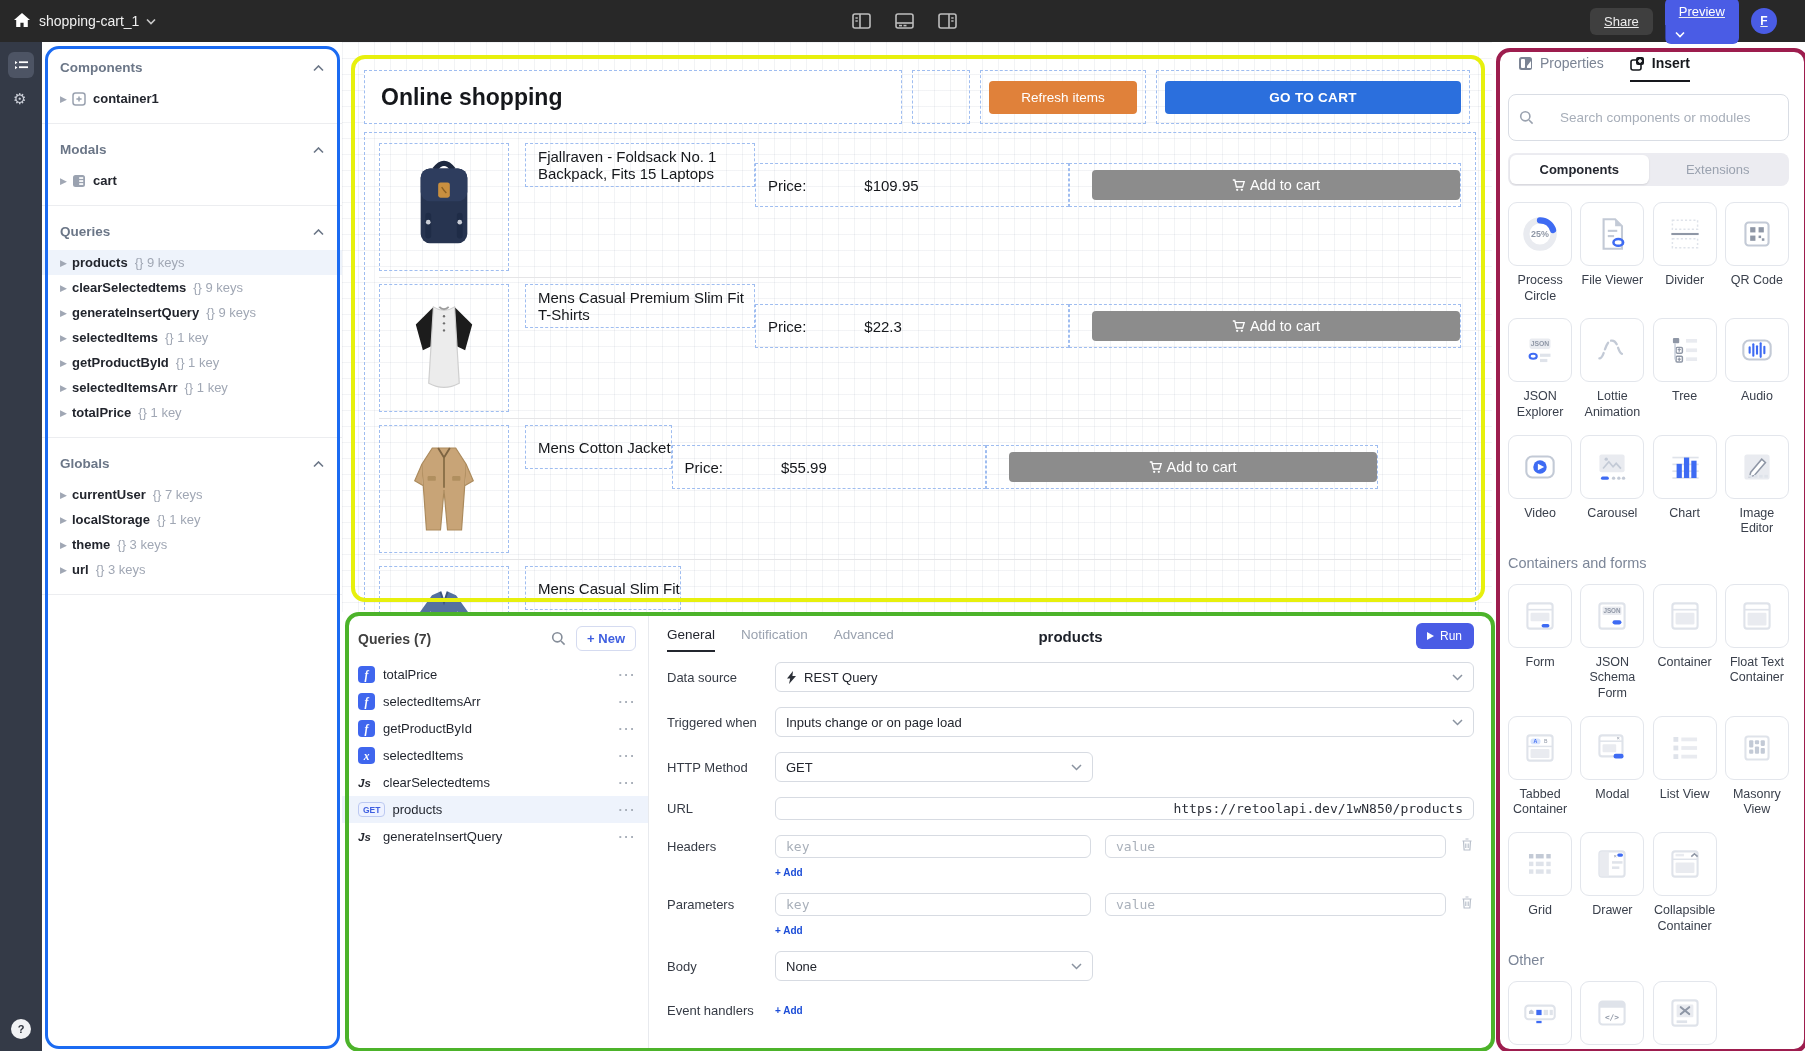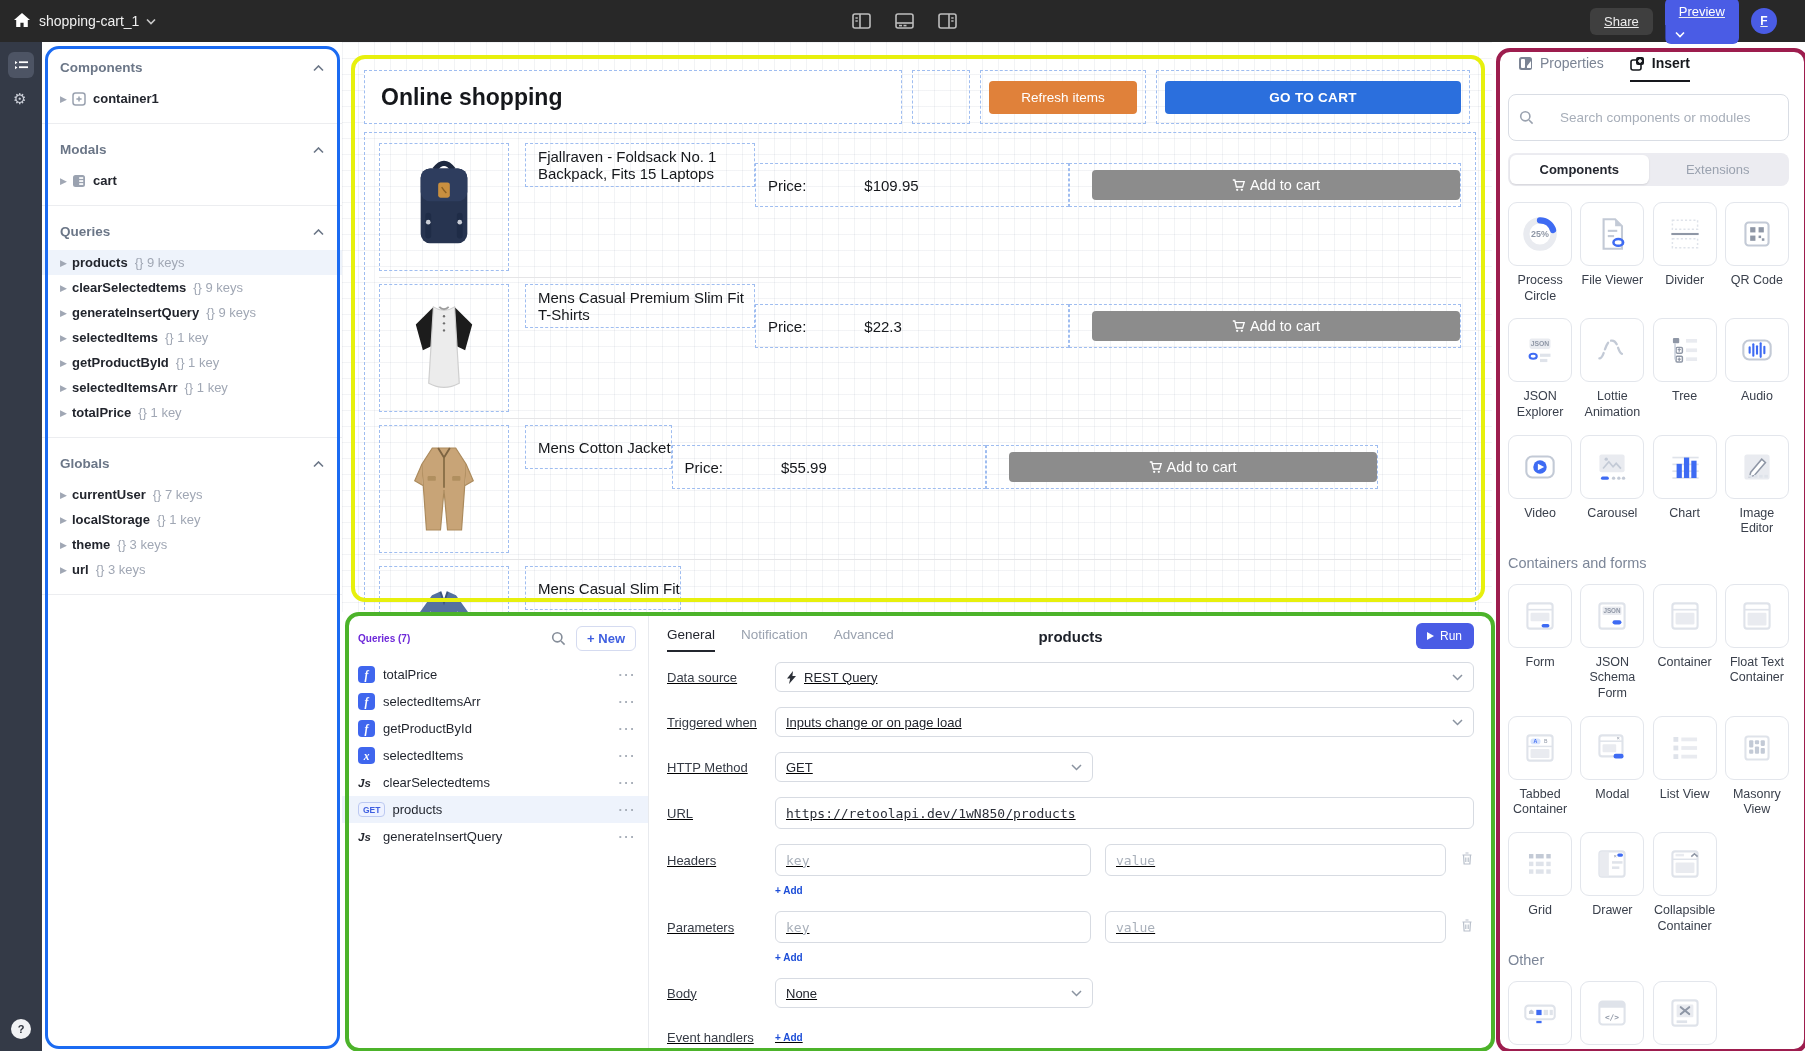--- a/index.html
+++ b/index.html
@@ -63,48 +63,48 @@
   .p-price{width:300px;height:42px;display:flex;align-items:center;padding-left:12px;font-size:15px;color:#15171b;}
   .p-price .pv{margin-left:58px;}
   .p-btnbox{margin-left:auto;width:390px;height:42px;display:flex;align-items:center;justify-content:flex-end;}
   .add-btn{width:368px;height:30px;background:#8c8c8c;border-radius:4px;color:#fff;font-size:14.5px;
            display:flex;align-items:center;justify-content:center;gap:5px;}
   
   .bottom{position:absolute;left:342px;top:612px;width:1150px;height:439px;background:#fff;display:flex;
           overflow:hidden;z-index:3;}
   .qcol{width:306px;border-right:1px solid #e8eaee;padding-top:12px;flex:none;}
   .qhead{display:flex;align-items:center;padding:2px 12px 10px 16px;gap:10px;}
-  .qhead-title{font-size:10px;font-weight:700;color:#6d28d9;}
+  .qhead-title{font-size:14px;font-weight:700;color:#404040;}
   .qsearch{margin-left:auto;display:flex;}
   .qnew{border:1px solid #d5dbf0;background:#fff;color:#3f5fe0;font-size:13px;border-radius:6px;
         padding:4px 10px;font-weight:600;}
   .qitem{height:27px;display:flex;align-items:center;padding:0 12px 0 16px;font-size:13px;color:#1f232c;}
   .qitem.selected{background:#eef3fc;}
   .qitem .dots{margin-left:auto;color:#a7aeb9;letter-spacing:1.5px;font-weight:700;}
   .qi-f,.qi-x{width:17px;height:17px;border-radius:4px;background:#3f66ee;color:#fff;font-style:italic;
         font-weight:700;font-family:"Liberation Serif",serif;font-size:11.5px;display:flex;align-items:center;
         justify-content:center;margin-right:8px;flex:none;}
   .qi-js{font-style:italic;font-weight:700;font-size:11.5px;color:#23262e;margin-right:8px;width:17px;flex:none;}
   .qi-get{font-size:8.5px;font-weight:700;color:#3f5fe0;background:#eef2ff;border:1px solid #bcc9f2;
           border-radius:4px;padding:1.5px 4px;margin-right:7px;flex:none;}
   .editor{flex:1;padding:12px 18px 0 18px;position:relative;}
   .etabs{display:flex;gap:26px;align-items:flex-end;height:28px;}
   .etab{font-size:13.5px;color:#9aa2af;padding-bottom:8px;border-bottom:2.5px solid transparent;}
   .etab.active{color:#23262e;border-bottom-color:#23262e;}
   .etitle{position:absolute;left:300px;right:300px;top:16px;text-align:center;font-weight:700;font-size:15px;color:#1d212a;}
   .erun{position:absolute;right:18px;top:11px;background:#4a5ce5;color:#fff;border-radius:6px;font-size:12px;
         padding:6px 12px 6px 10px;display:flex;align-items:center;gap:5px;}
-  .frow{display:flex;align-items:center;margin-top:15px;text-decoration:underline;}
+  .frow{display:flex;align-items:center;margin-top:15px;}
   .flabel{width:108px;font-size:13px;color:#363b45;flex:none;}
   .sel{height:30px;border:1px solid #d7dbe2;border-radius:6px;display:flex;align-items:center;
        padding:0 10px;font-size:13px;color:#23262e;background:#fff;box-sizing:border-box;gap:7px;}
   .sel .chev{margin-left:auto;display:flex;}
-  .w-full{flex:1;}
+  .w-full{flex:1;text-align:right;}
   .w-mid{width:318px;}
-  .tinput{height:32px;border:1px solid #d7dbe2;border-radius:6px;padding:0 10px;font-size:13px;
+  .tinput{height:23px;border:1px solid #d7dbe2;border-radius:6px;padding:0 10px;font-size:13px;
           font-family:"DejaVu Sans Mono",monospace;color:#2b2f38;box-sizing:border-box;outline:none;}
   .tinput::placeholder{color:#a9b0ba;}
   .kv{display:flex;align-items:center;flex:1;gap:14px;}
   .k-in{width:316px;flex:none;}
   .v-in{flex:1;}
   .addlink{color:#1d4ed8;font-size:10px;margin:9px 0 0 108px;font-weight:600;}
   .addlink.inline{margin:0;}
   
   .right{position:absolute;left:1492px;top:42px;width:313px;height:1009px;background:#fff;overflow:hidden;z-index:3;}
   .rp-tabs{display:flex;gap:26px;padding:13px 0 0 26px;align-items:flex-end;}

